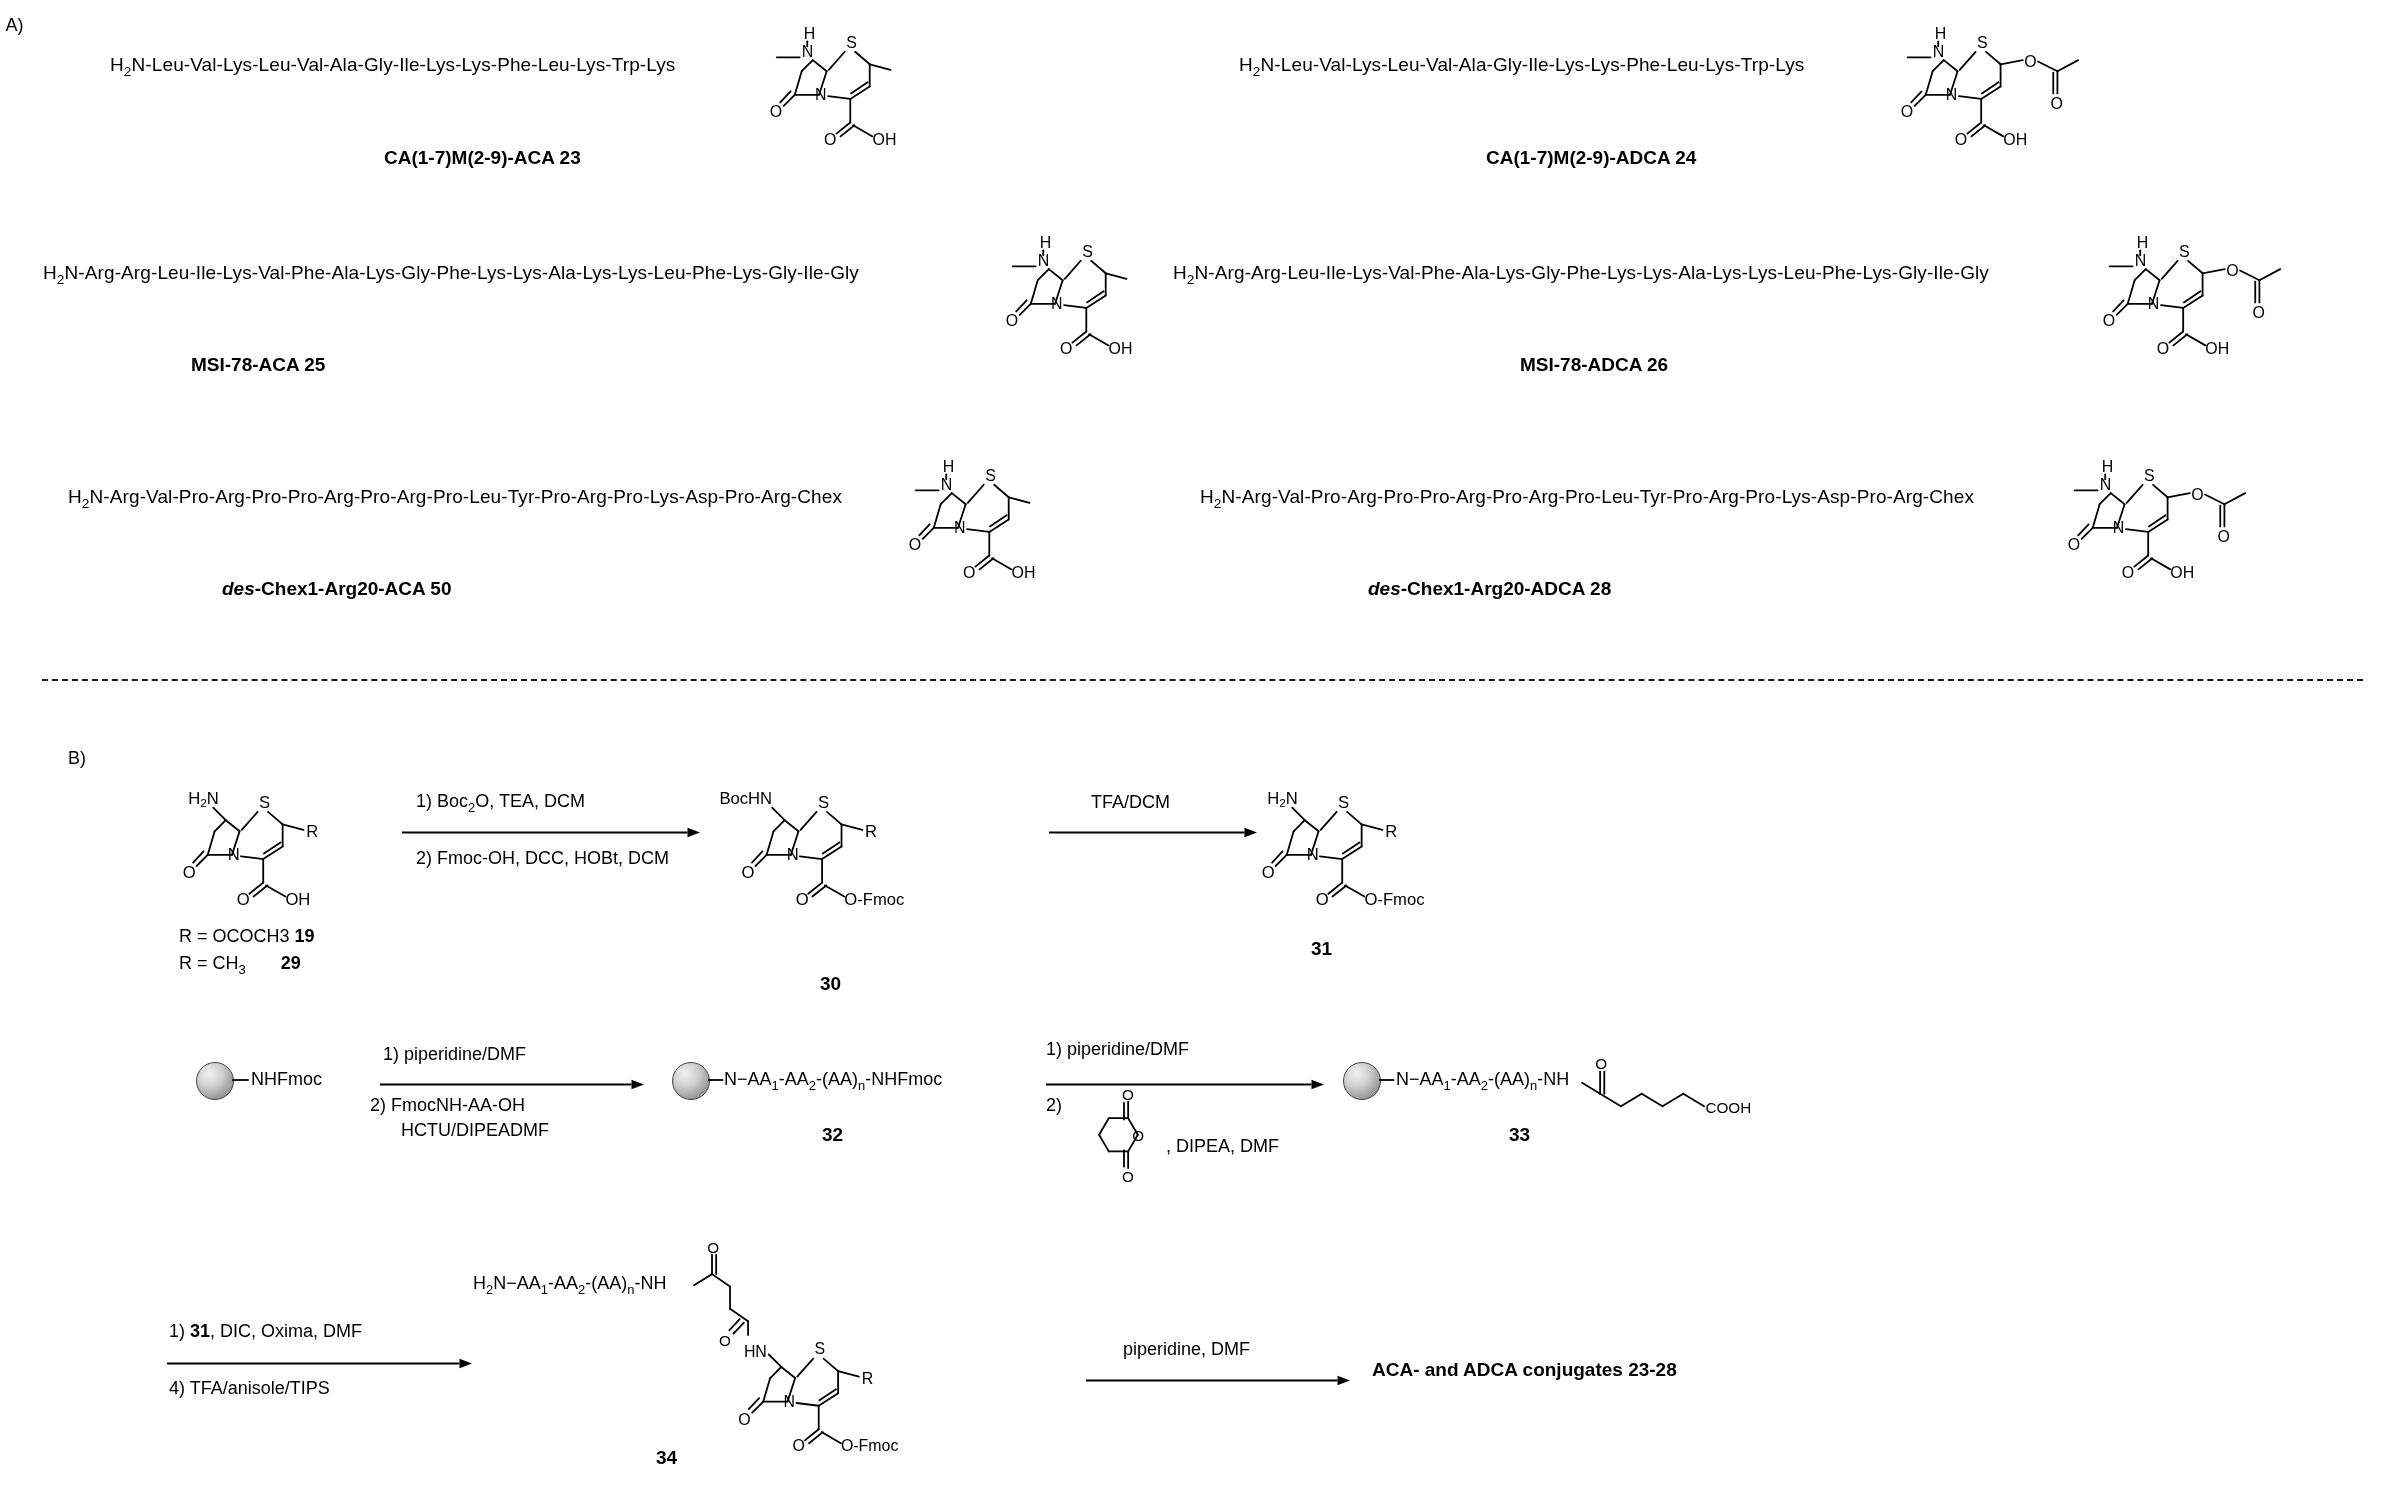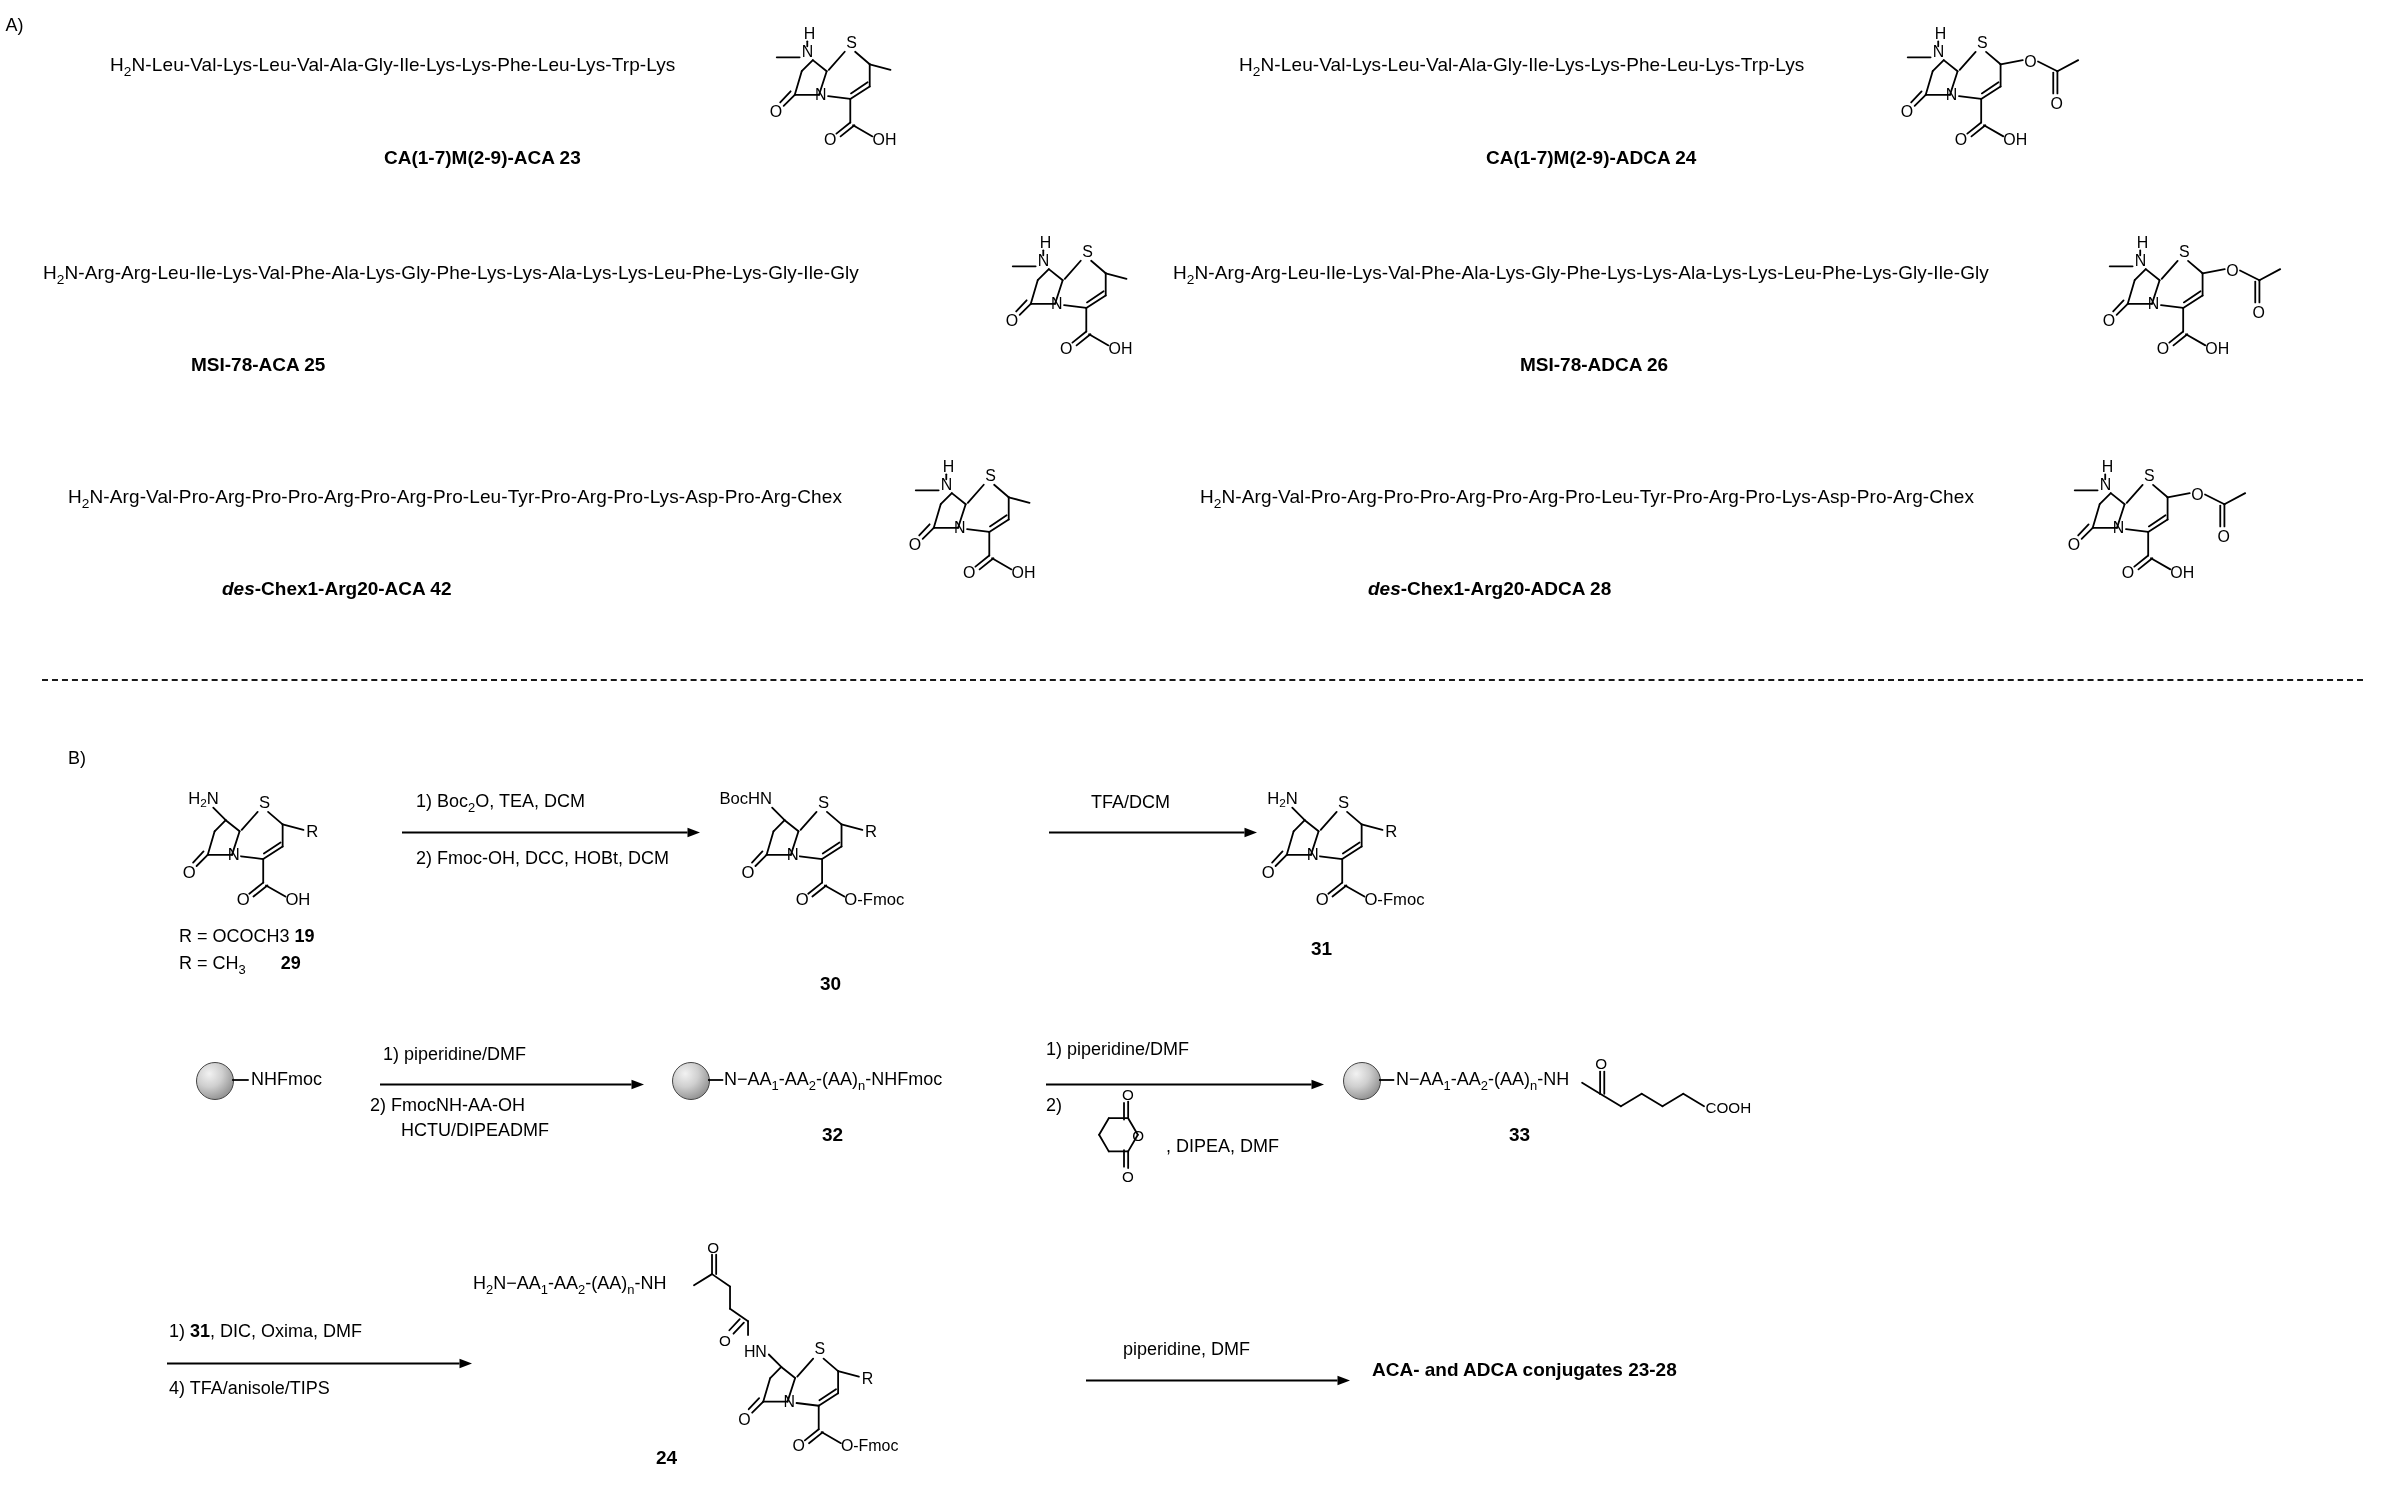--- a/index.html
+++ b/index.html
@@ -242,21 +242,21 @@
       <line x1="146" y1="146" x2="126" y2="162"></line>
       <line x1="152" y1="150" x2="132" y2="166"></line>
       <text x="108" y="178" font-size="23" fill="#000" stroke="none" font-family="Liberation Sans, sans-serif">O</text>
       <line x1="150" y1="150" x2="178" y2="166"></line>
       <text x="178" y="178" font-size="23" fill="#000" stroke="none" font-family="Liberation Sans, sans-serif">OH</text>
     </g>
   </svg>
 </div>
 
 <div class="seq" style="left:68px; top:486px;">H<sub>2</sub>N-Arg-Val-Pro-Arg-Pro-Pro-Arg-Pro-Arg-Pro-Leu-Tyr-Pro-Arg-Pro-Lys-Asp-Pro-Arg-Chex</div>
-<div class="cmp-name" style="left:222px; top:578px;"><i>des</i><span>-Chex1-Arg20-ACA 42</span></div>
+<div class="cmp-name" style="left:222px; top:578px;"><i>des</i><span>-Chex1-Arg20-ACA 50</span></div>
 <div class="struct" style="left:888px; top:454px;">
   <svg width="222" height="167" viewBox="0 0 320 240">
     <g fill="none" stroke="#000" stroke-width="2.6" stroke-linecap="round">
       <text x="79" y="25" font-size="23" fill="#000" stroke="none" font-family="Liberation Sans, sans-serif">H</text>
       <text x="76" y="52" font-size="23" fill="#000" stroke="none" font-family="Liberation Sans, sans-serif">N</text>
       <line x1="84" y1="29" x2="84" y2="36"></line>
       <line x1="40" y1="52" x2="73" y2="52"></line>
       <line x1="92" y1="56" x2="112" y2="72"></line>
       <line x1="112" y1="72" x2="101" y2="106"></line>
       <line x1="101" y1="106" x2="66" y2="106"></line>
@@ -583,21 +583,21 @@
       <text x="242" y="194" font-size="23" fill="#000" stroke="none" font-family="Liberation Sans, sans-serif">R</text>
       <line x1="180" y1="226" x2="180" y2="260"></line>
       <line x1="180" y1="260" x2="160" y2="276"></line>
       <line x1="186" y1="264" x2="166" y2="280"></line>
       <text x="142" y="292" font-size="23" fill="#000" stroke="none" font-family="Liberation Sans, sans-serif">O</text>
       <line x1="184" y1="264" x2="212" y2="280"></line>
       <text x="212" y="292" font-size="23" fill="#000" stroke="none" font-family="Liberation Sans, sans-serif">O-Fmoc</text>
     </g>
   </svg>
 </div>
-<div class="num" style="left:656px; top:1447px;">24</div>
+<div class="num" style="left:656px; top:1447px;">34</div>
 
 <div class="struct" style="left:1086px; top:1370px;">
   <svg width="264" height="21" viewBox="0 0 380 30">
     <line x1="0" y1="15" x2="362" y2="15" stroke="#000" stroke-width="2.6"></line>
     <polygon points="362,8 380,15 362,22" fill="#000"></polygon>
   </svg>
 </div>
 <div class="reagent" style="left:1123px; top:1339px;">piperidine, DMF</div>
 
 <div class="bold-text" style="left:1372px; top:1359px;">ACA- and ADCA conjugates 23-28</div>

